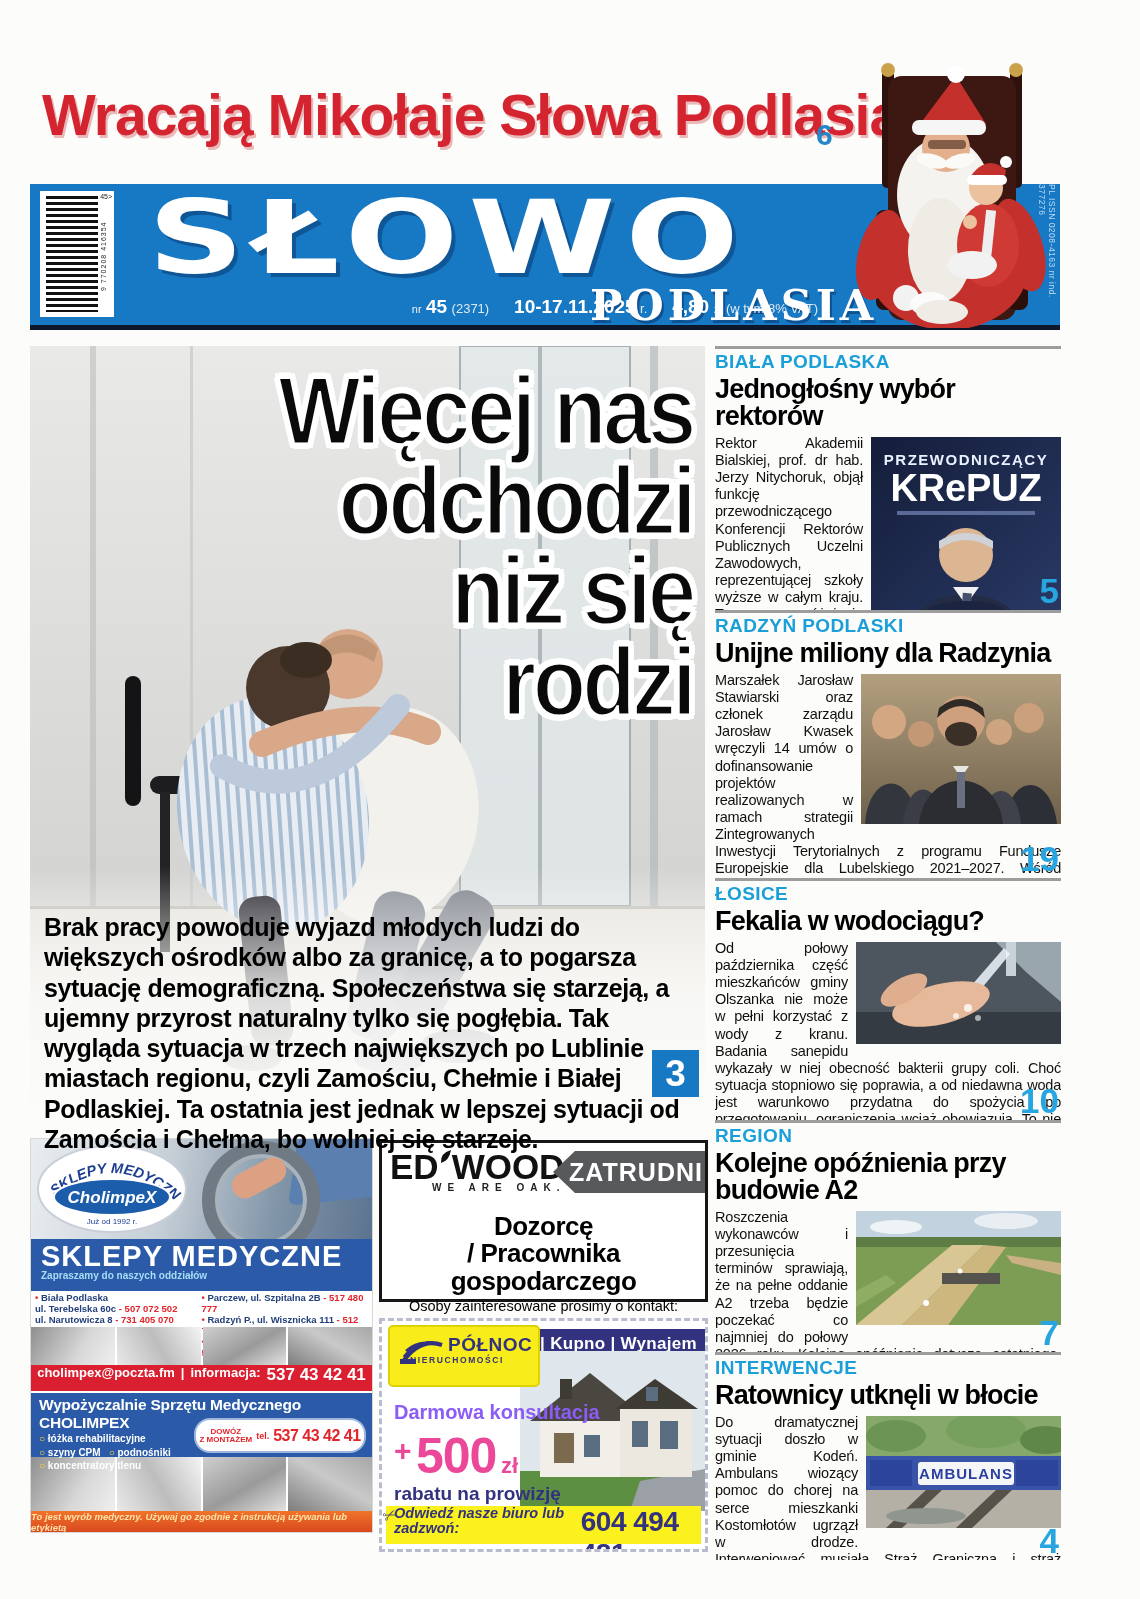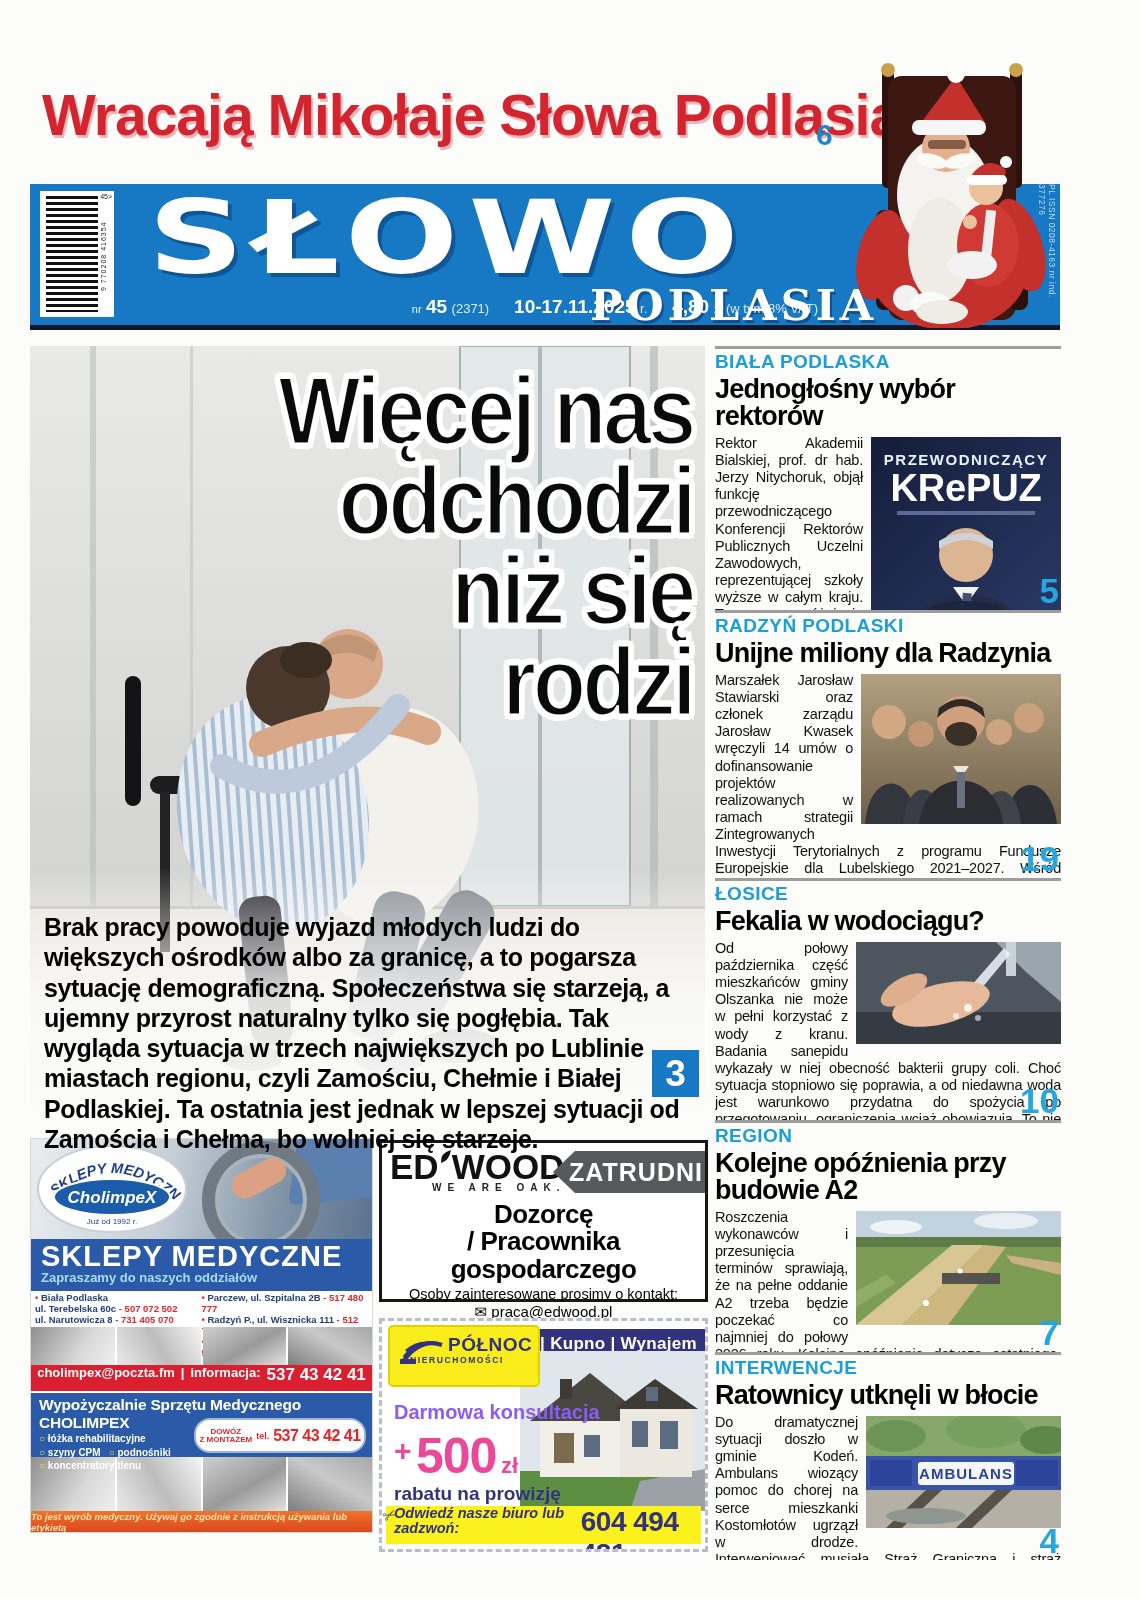--- a/index.html
+++ b/index.html
@@ -85,21 +85,21 @@
   
   .ad-chol{position:absolute;left:30px;top:1138px;width:341px;background:#fff;border:1px solid #d8d8d8;}
   .chol-head{position:relative;height:100px;overflow:hidden;
     background:linear-gradient(100deg,#e9edf0 0%,#c6cfd7 40%,#8195a8 72%,#5c7390 100%);}
   .chol-denim{position:absolute;right:-12px;top:-8px;width:90px;height:70px;background:#5b7fae;transform:skewX(-14deg) rotate(-6deg);border-radius:8px;}
   .chol-wheel{position:absolute;right:52px;top:2px;width:92px;height:92px;border-radius:50%;border:13px solid #6f7a84;box-shadow:inset 0 0 0 4px #aab2ba;}
   .chol-hand{position:absolute;right:84px;top:26px;width:58px;height:26px;background:#dca183;border-radius:14px;transform:rotate(-28deg);}
   .chol-logo{position:absolute;left:5px;top:5px;}
   .chol-banner{height:52px;background:#2a5aa8;color:#fff;padding:1px 10px 0;box-sizing:border-box;}
   .chol-banner .t1{font-size:29px;font-weight:900;letter-spacing:1px;}
-  .chol-banner .t2{font-size:13px;font-weight:bold;color:#a8dcf5;margin-top:-3px;}
+  .chol-banner .t2{font-size:10px;font-weight:bold;color:#a8dcf5;margin-top:-3px;}
   .chol-addr{height:36px;background:#fff;display:flex;font-size:9.5px;font-weight:bold;padding:2px 4px;box-sizing:border-box;line-height:1.15;}
   .chol-addr .col{flex:1;}
   .addr-line .a{color:#23407c}
   .addr-line .p{color:#e3242b}
   .addr-line.dot::before{content:"• ";color:#e3242b}
   .photo-strip{display:flex;gap:2px;background:#fff;}
   .photo-strip .cell{flex:1;}
   .strip1{height:38px}.strip2{height:54px}
   .cell:nth-child(1){background:linear-gradient(120deg,#8f8f8f,#d8d8d8 60%,#efefef)}
   .cell:nth-child(2){background:linear-gradient(60deg,#e9e9e9,#bdbdbd 50%,#f4f4f4)}
@@ -119,21 +119,21 @@
   .chol-orange{height:21px;background:linear-gradient(#f0742a,#d9481e);color:#ffe2a8;font-size:9.5px;font-weight:bold;font-style:italic;
     display:flex;align-items:center;justify-content:center;}
   
   .ad-edwood{position:absolute;left:379px;top:1140px;width:329px;height:162px;border:3px solid #161616;background:#fff;box-sizing:border-box;padding:6px 8px 4px;}
   .ed-row{position:relative;height:52px;}
   .ed-logo{font-size:35px;font-weight:900;letter-spacing:0;color:#111;line-height:1;}
   .ed-tag{font-size:10px;letter-spacing:6px;color:#222;font-weight:bold;margin:-2px 0 0 42px;}
   .ed-ribbon{position:absolute;right:-8px;top:2px;width:152px;height:42px;background:#58595b;
     clip-path:polygon(0 50%,22px 0,100% 0,100% 100%,22px 100%);
     color:#fff;font-size:25px;font-weight:900;letter-spacing:1px;display:flex;align-items:center;justify-content:center;padding-left:14px;box-sizing:border-box;}
-  .ed-pos{ text-align:center;font-weight:900;font-size:26px;line-height:1.05;letter-spacing:-.5px;}
+  .ed-pos{ text-align:center;font-weight:900;font-size:26px;line-height:1.05;letter-spacing:-.5px;margin-top:12px;}
   .ed-contact{text-align:center;font-size:14.5px;margin-top:3px;}
   .ed-mail{text-align:center;font-size:15px;margin-top:1px;}
   .ed-phone{text-align:center;font-size:16px;margin-top:1px;}
   
   .ad-polnoc{position:absolute;left:379px;top:1318px;width:329px;height:234px;border:3px dashed #b9bccd;box-sizing:border-box;background:#fff;overflow:hidden;}
   .pol-bar{position:absolute;left:52px;right:0;top:8px;height:30px;background:#32327e;color:#fff;font-weight:900;font-size:17px;
     display:flex;align-items:center;justify-content:flex-end;padding-right:8px;box-sizing:border-box;letter-spacing:.3px;}
   .pol-logo{position:absolute;left:6px;top:4px;width:152px;height:62px;background:#f8ed1a;border:2px solid #ded300;border-radius:5px;box-sizing:border-box;
     padding:4px 6px;z-index:3;}
   .pol-roof{position:absolute;left:10px;top:8px;}

